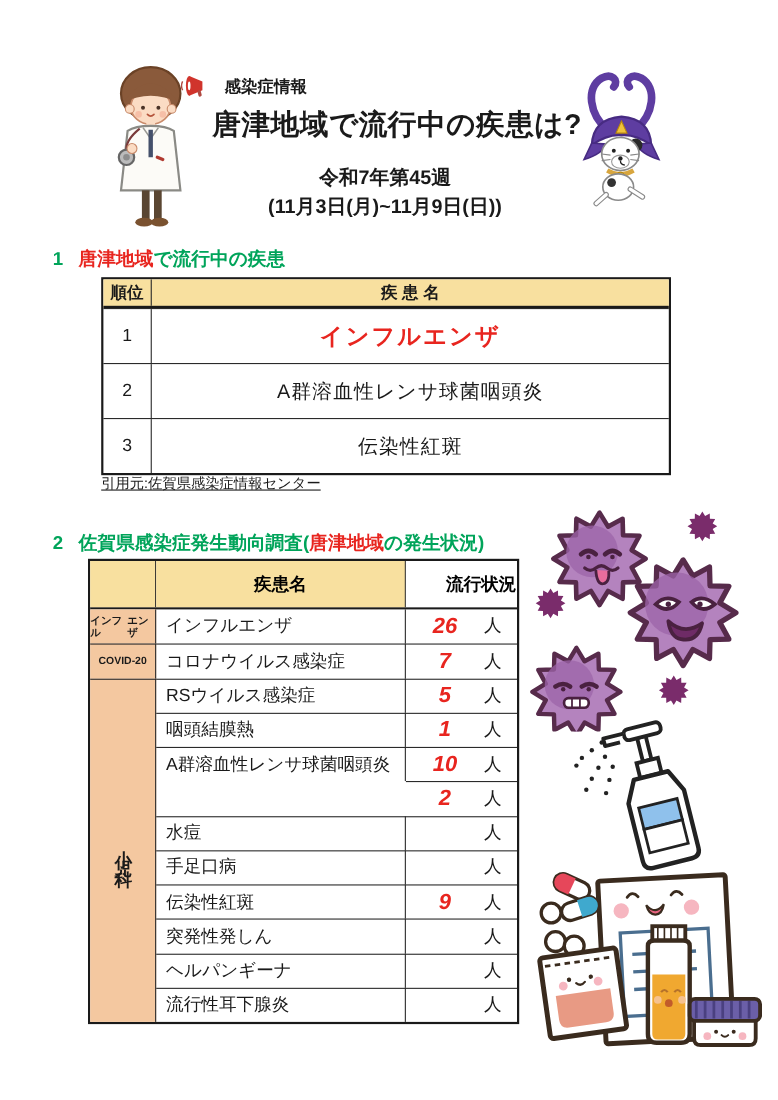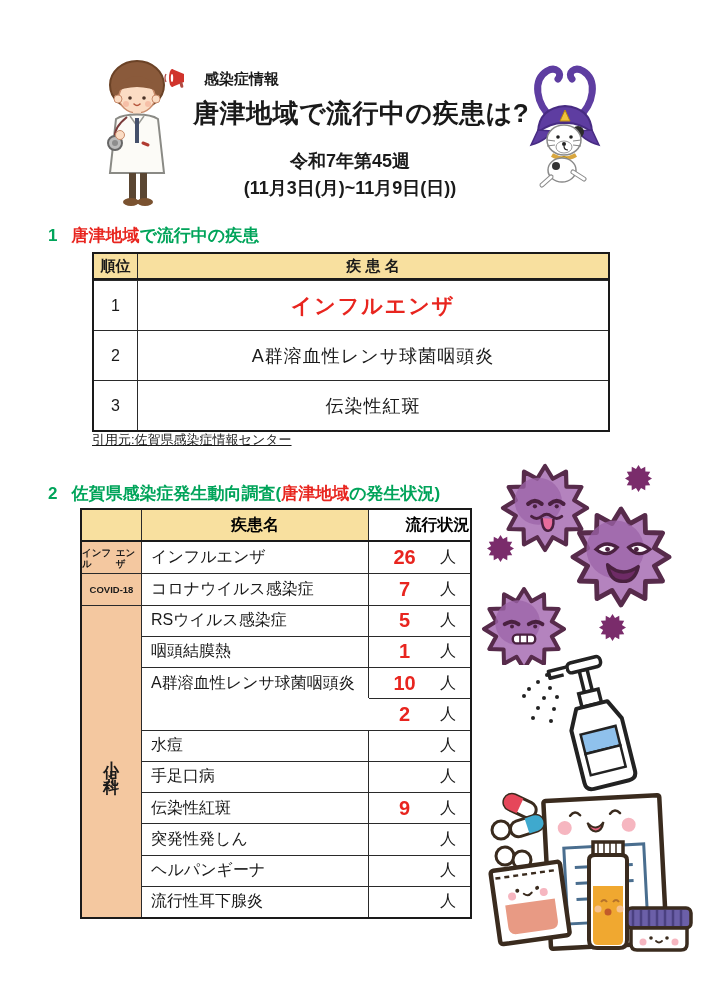--- a/index.html
+++ b/index.html
@@ -30,37 +30,37 @@
   .t1 .drow { height:50px; border-top:1px solid #2a2a2a; }
   .t1 .drow:first-of-type { border-top:none; }
   .t1 .rank-val { font-size:16px; color:#1a1a1a; }
   .t1 .disease-val { font-size:18px; color:#1a1a1a; letter-spacing:1px; }
   .t1 .disease-val.red { color:#E8251F; font-weight:bold; font-size:21px; letter-spacing:2px; }
 
   .source-note { left:92px; top:431px; width:518px; text-align:left; font-size:13px; color:#1a1a1a;text-decoration:underline; }
 
   
   .t2 { left:80px; top:508px; width:392px; border:2px solid #1a1a1a; background:#fff; }
-  .t2-head { display:flex; height:32px; border-bottom:2px solid #1a1a1a; }
+  .t2-head { display:flex; height:44px; border-bottom:2px solid #1a1a1a; }
   .t2-head .h-cat { width:60px; background:#F8E09F; border-right:1px solid #2a2a2a; }
   .t2-head .h-disease { width:227px; background:#F8E09F; border-right:1px solid #2a2a2a;
       display:flex; align-items:center; justify-content:center; font-size:16px; font-weight:bold; }
   .t2-head .h-status { flex:1; background:#fff; display:flex; align-items:center; justify-content:center; font-size:16px; font-weight:bold;padding-left:36px; }
   .t2-body { display:grid; grid-template-columns:60px 227px 1fr; grid-auto-rows:31.25px; }
   .t2-body > div { border-top:1px solid #2a2a2a; }
   .t2-body > div.nt { border-top:none; }
   .cat-cell { background:#F4C8A0; border-right:1px solid #2a2a2a; grid-column:1;
       display:flex; align-items:center; justify-content:center;
       font-size:9.5px; font-weight:bold; color:#1a1a1a; line-height:11px; }
   .cat-group { grid-row:span 10; }
   .cat-vertical { writing-mode:vertical-rl; text-orientation:upright; font-size:16px; font-weight:bold; letter-spacing:9px; color:#1a1a1a; }
   .dz-cell { grid-column:2; border-right:1px solid #2a2a2a; display:flex; align-items:center;
       padding-left:9px; font-size:16px; color:#1a1a1a; }
   .st-cell { grid-column:3; display:flex; align-items:center; padding-right:14px; }
-  .st-num { flex:1; text-align:center; font-size:20px; font-weight:bold; color:#E8251F; }
+  .st-num { flex:1; text-align:center; font-size:20px; font-weight:bold; color:#E8251F;font-style:italic; }
   .st-unit { font-size:16px; color:#1a1a1a; }
 </style>
 </head>
 <body>
 
 <div class="page">
 
   <svg class="abs" style="left:85px; top:55px;" width="105" height="155" viewBox="0 0 105 155">
     <ellipse cx="52" cy="30" rx="27" ry="24" fill="#8A5A3B" stroke="#6B4226" stroke-width="2"></ellipse>
     <ellipse cx="52" cy="42" rx="18" ry="16" fill="#FBDCC4" stroke="#C98B6B" stroke-width="1.5"></ellipse>
@@ -168,21 +168,21 @@
         <span>インフル</span>
         <span>エンザ</span>
       </div>
       <div class="dz-cell nt">インフルエンザ</div>
       <div class="st-cell nt">
         <span class="st-num">26</span>
         <span class="st-unit">人</span>
       </div>
 
       <div class="cat-cell">
-        <span>COVID-18</span>
+        <span>COVID-20</span>
       </div>
       <div class="dz-cell">コロナウイルス感染症</div>
       <div class="st-cell">
         <span class="st-num">7</span>
         <span class="st-unit">人</span>
       </div>
 
       <div class="cat-cell cat-group">
         <span class="cat-vertical">小児科</span>
       </div>

